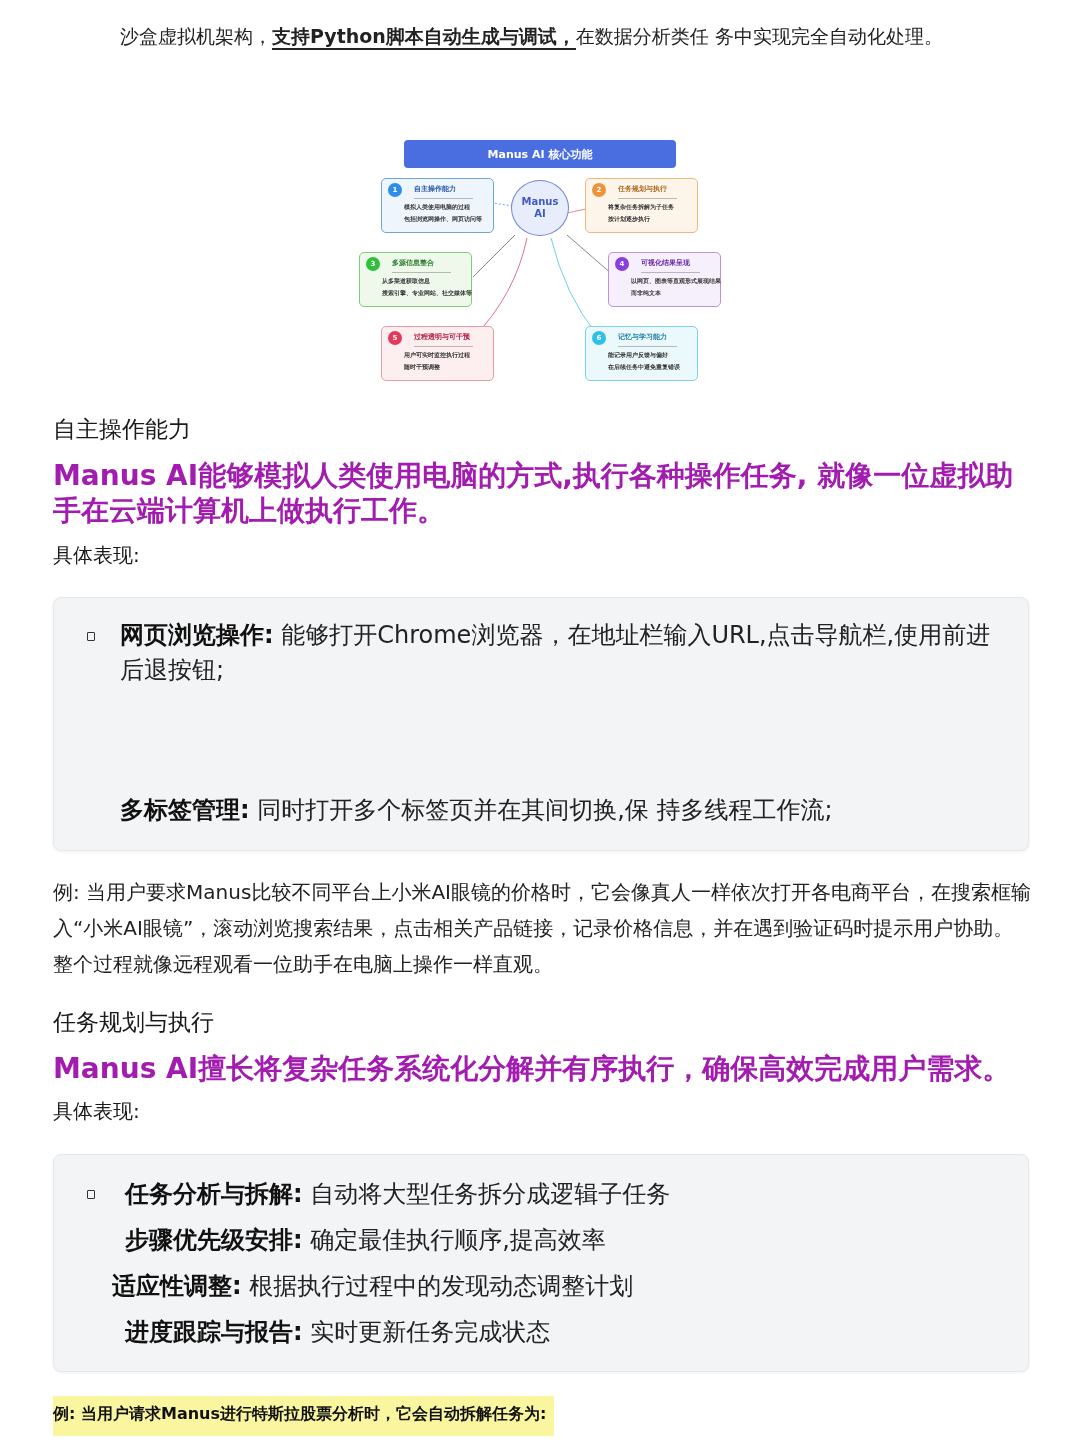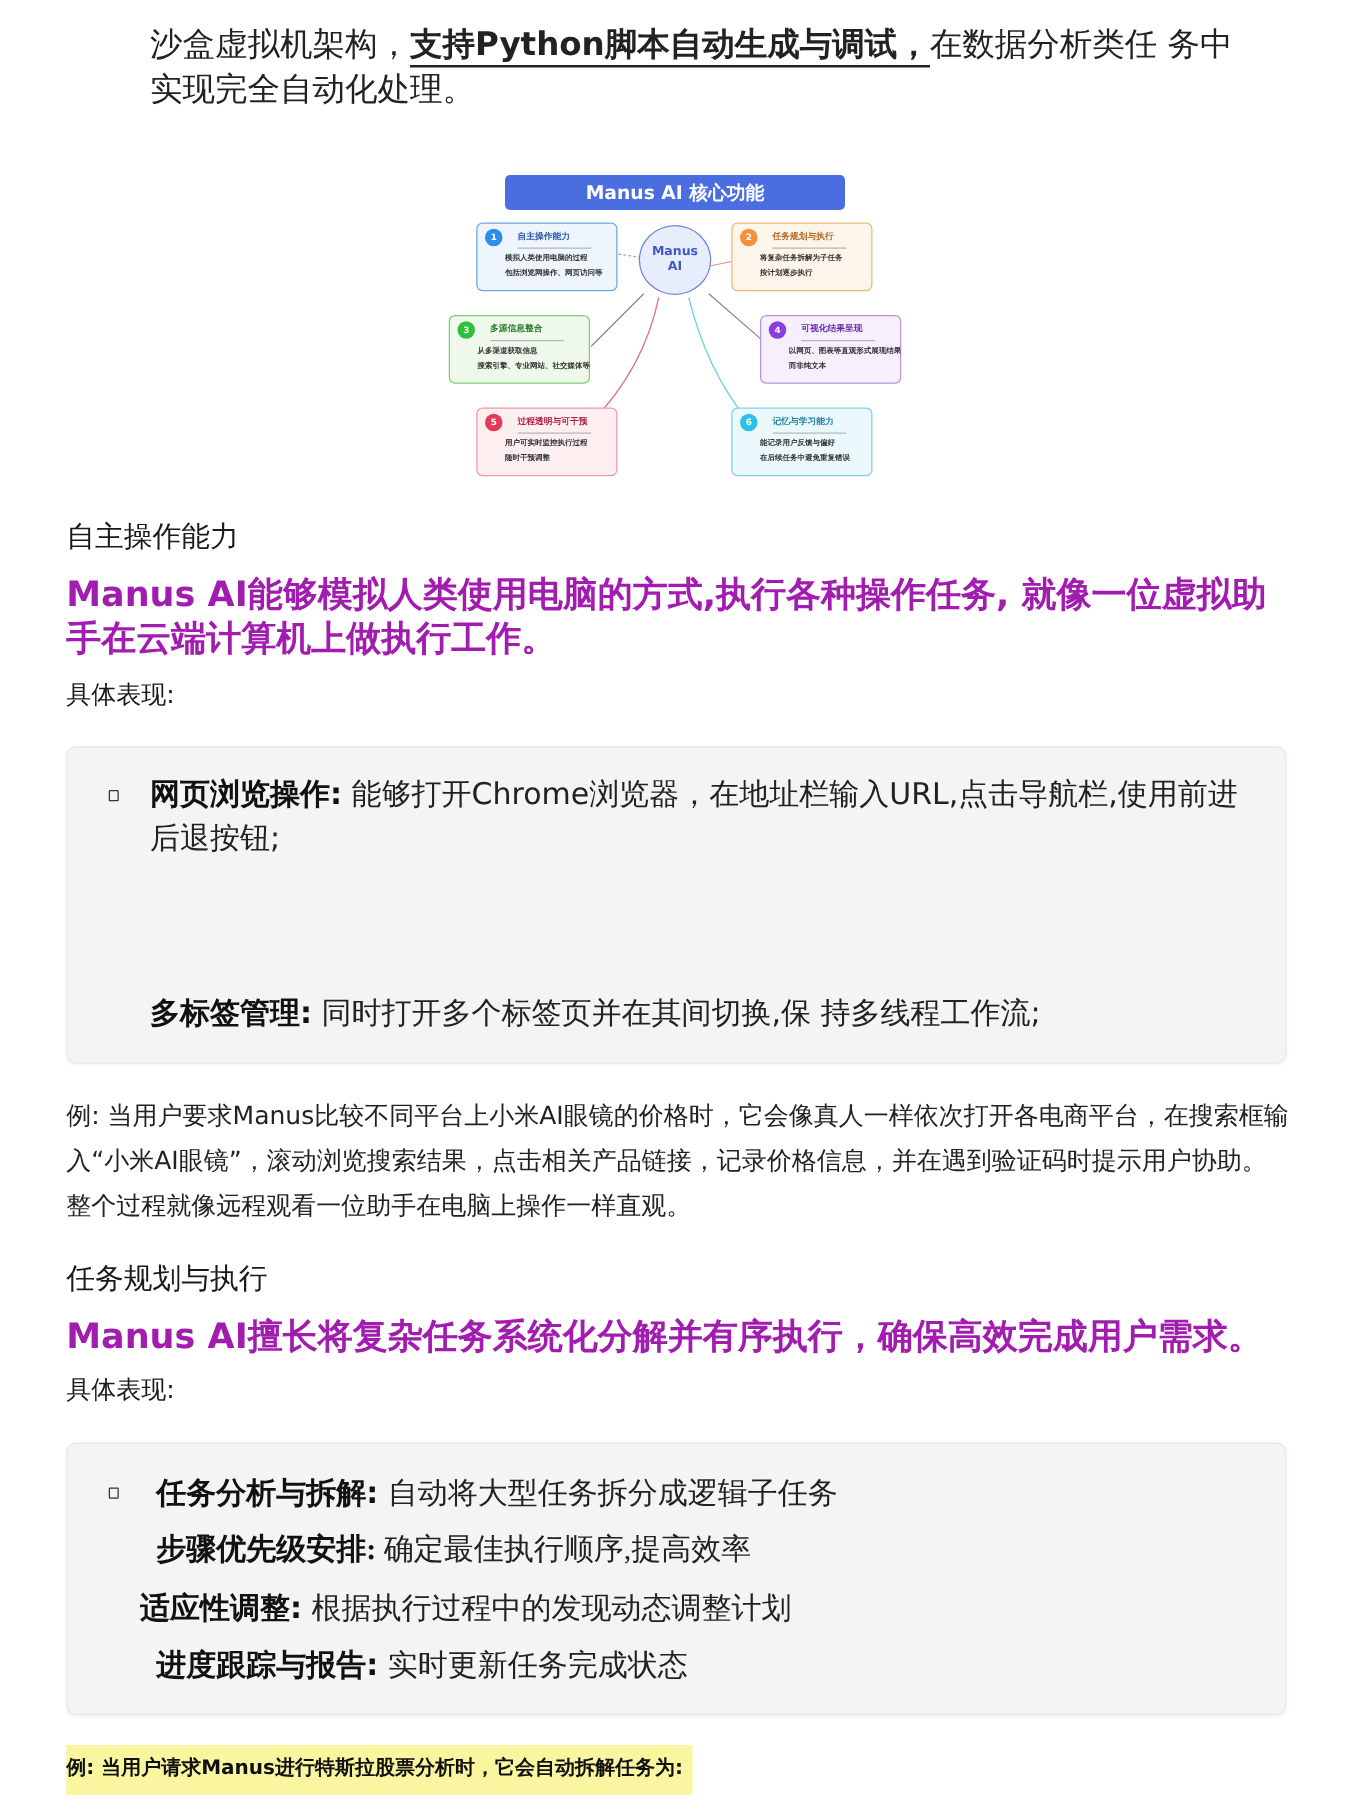--- a/index.html
+++ b/index.html
@@ -1,25 +1,25 @@
 <!DOCTYPE html>
 <html><head>
 <meta charset="utf-8">
 <style>
   * { box-sizing: border-box; margin: 0; padding: 0; }
   html, body { width: 1080px; height: 1443px; background: #ffffff; overflow: hidden; }
   body { font-family: "DejaVu Sans", "Liberation Sans", sans-serif; color: #1f1f1f; position: relative; }
 
-  .intro { position: absolute; left: 120px; top: 18px; width: 880px; font-size: 26px; line-height: 36px; color: #222; }
+  .intro { position: absolute; left: 120px; top: 18px; width: 880px; font-size: 19px; line-height: 36px; color: #222; }
   .intro .bold-underline { font-weight: bold; border-bottom: 2px solid #222; padding-bottom: 1px; }
 
   
   .diagram { position: absolute; left: 355px; top: 135px; width: 370px; height: 250px; }
   .diagram svg { position: absolute; left: 0; top: 0; }
-  .diag-title { position: absolute; left: 49px; top: 5px; width: 272px; height: 28px; background: #4a6ee0; border-radius: 4px; color: #fff; font-size: 15px; font-weight: bold; display: flex; align-items: center; justify-content: center; }
+  .diag-title { position: absolute; left: 49px; top: 5px; width: 272px; height: 28px; background: #4a6ee0; border-radius: 4px; color: #fff; font-size: 11px; font-weight: bold; display: flex; align-items: center; justify-content: center; }
   .hub { position: absolute; left: 156px; top: 45px; width: 58px; height: 56px; border-radius: 50%; border: 1.5px solid #6f86d6; background: #e8edfb; color: #3f5ac0; font-size: 10px; font-weight: bold; display: flex; flex-direction: column; align-items: center; justify-content: center; line-height: 12px; text-align: center; }
   .node { position: absolute; width: 113px; height: 55px; border-radius: 5px; border: 1.5px solid; padding: 4px 6px; font-size: 6px; line-height: 12px; }
   .node .num { position: absolute; left: 6px; top: 4px; width: 14px; height: 14px; border-radius: 50%; color: #fff; font-size: 7px; font-weight: bold; display: flex; align-items: center; justify-content: center; }
   .node .ntitle { margin-left: 26px; font-weight: bold; font-size: 7px; height: 16px; border-bottom: 1px solid rgba(0,0,0,0.25); margin-bottom: 2px; margin-right: 14px; }
   .node .nline { margin-left: 16px; color: #333; font-weight: bold; white-space: nowrap; }
   .n1 { left: 26px; top: 43px; background: #eef5fd; border-color: #6aa7e0; }
   .n1 .num { background: #2b8ee8; } .n1 .ntitle { color: #2a5aa8; }
   .n2 { left: 230px; top: 43px; background: #fdf4ea; border-color: #f0b77a; }
   .n2 .num { background: #f0923a; } .n2 .ntitle { color: #b06a20; }
   .n3 { left: 4px; top: 117px; background: #eef9ec; border-color: #7ccf72; }
@@ -120,21 +120,21 @@
 
 <div class="section-title" style="top:1007px;">任务规划与执行</div>
 <div class="lead" style="top:1051px;">Manus AI擅长将复杂任务系统化分解并有序执行，确保高效完成用户需求。</div>
 <div class="sub" style="top:1098px;">具体表现:</div>
 
 <div class="card" style="top:1154px; height:218px;">
   <div class="bullet" style="top:35px;"></div>
   <div class="item" style="left:71px; top:22px;">
     <b>任务分析与拆解:</b><span> 自动将大型任务拆分成逻辑子任务</span>
   </div>
-  <div class="item" style="left:71px; top:68px;font-family:Liberation Serif, serif;">
+  <div class="item" style="left:71px; top:68px;">
     <b>步骤优先级安排:</b><span> 确定最佳执行顺序,提高效率</span>
   </div>
   <div class="item" style="left:58px; top:114px;">
     <b>适应性调整:</b><span> 根据执行过程中的发现动态调整计划</span>
   </div>
   <div class="item" style="left:71px; top:160px;">
     <b>进度跟踪与报告:</b><span> 实时更新任务完成状态</span>
   </div>
 </div>
 

